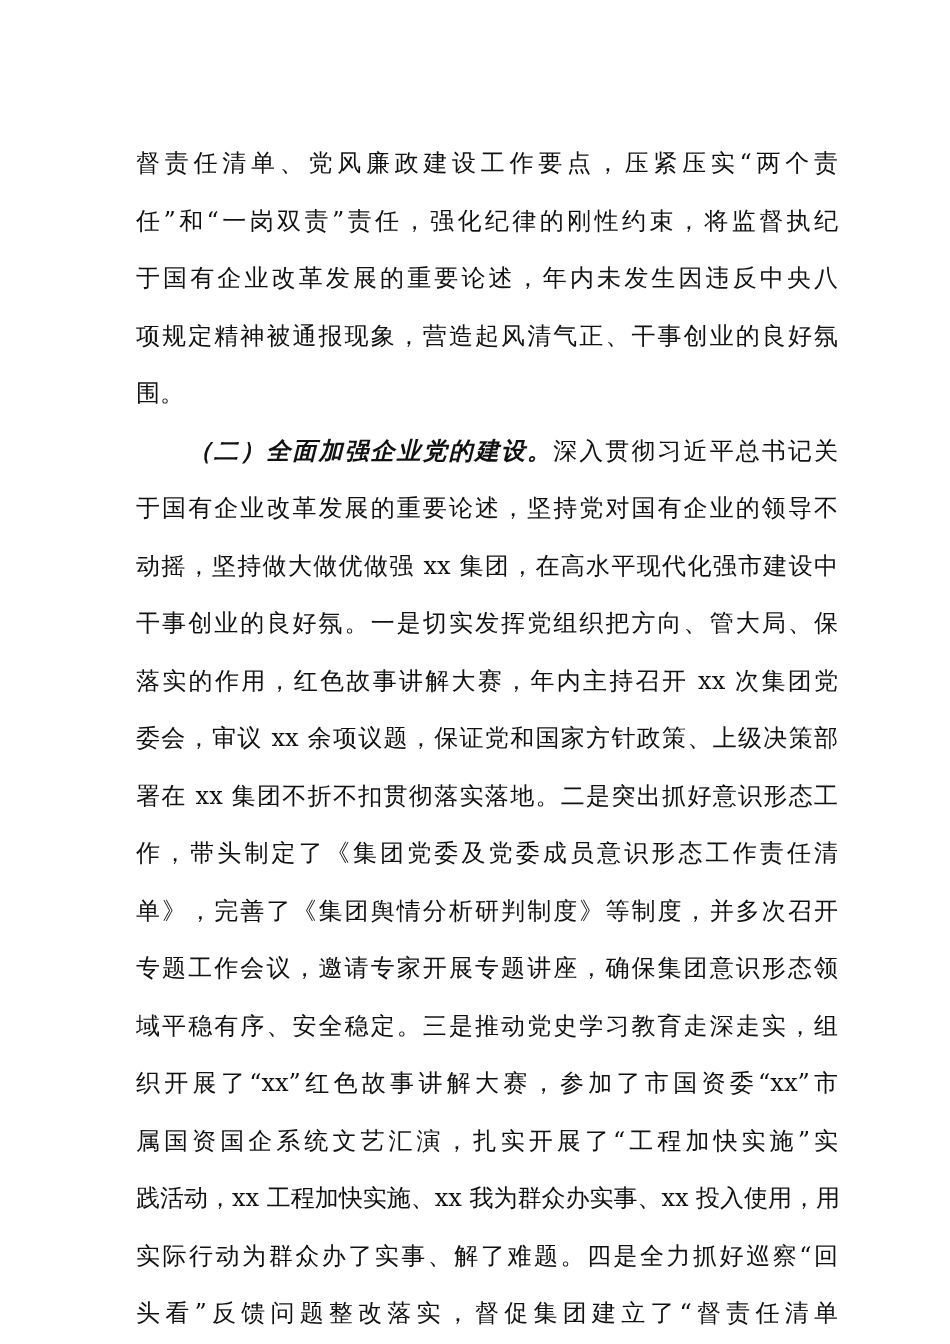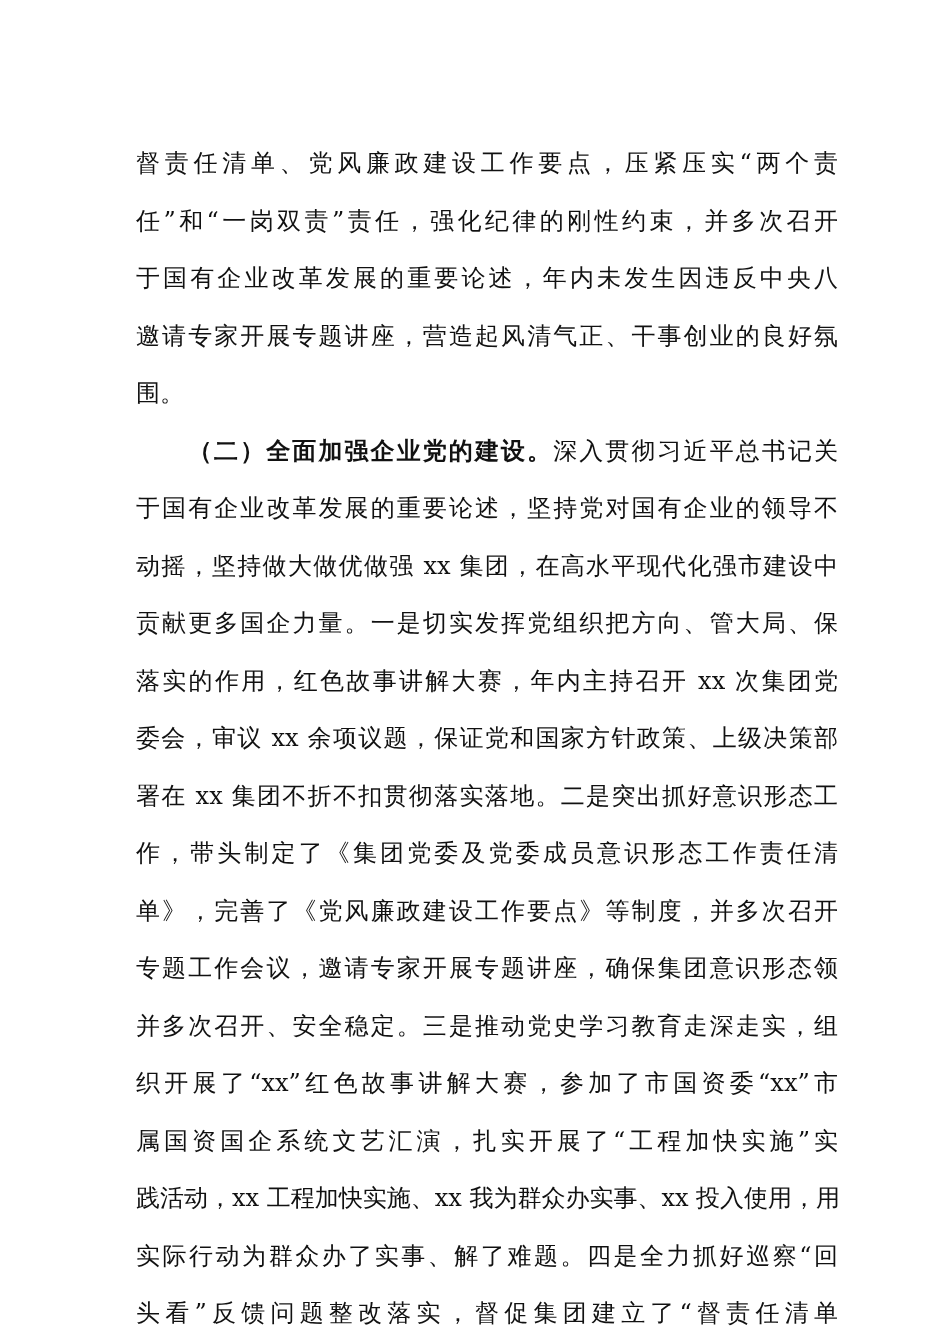--- a/index.html
+++ b/index.html
@@ -14,49 +14,49 @@
     font-size: 24px;
     line-height: 38px;
     color: #111;
     text-align: justify;
     text-align-last: justify;
     white-space: nowrap;
     letter-spacing: 0;
   }
   .line.last { text-align-last: left; }
   .indent { left: 172px; width: 650px; }
-  .heading { font-weight: bold; font-family: "DejaVu Sans", "Liberation Sans", sans-serif; }
+  .heading { font-weight: bold; font-family: "DejaVu Sans", "Liberation Sans", sans-serif; font-style: italic; }
   .line span { display: inline; }
 </style>
 </head>
 <body>
 
 <div class="page">
 
   <div>
     <div class="line" style="top:144px">督责任清单、党风廉政建设工作要点，压紧压实“两个责</div>
-    <div class="line" style="top:202px">任”和“一岗双责”责任，强化纪律的刚性约束，并多次召开</div>
+    <div class="line" style="top:202px">任”和“一岗双责”责任，强化纪律的刚性约束，将监督执纪</div>
     <div class="line" style="top:259px">于国有企业改革发展的重要论述，年内未发生因违反中央八</div>
-    <div class="line" style="top:317px">邀请专家开展专题讲座，营造起风清气正、干事创业的良好氛</div>
+    <div class="line" style="top:317px">项规定精神被通报现象，营造起风清气正、干事创业的良好氛</div>
     <div class="line last" style="top:374px">围。</div>
   </div>
 
   <div>
     <div class="line indent" style="top:432px">
       <span class="heading">（二）全面加强企业党的建设。</span><span>深入贯彻习近平总书记关</span>
     </div>
     <div class="line" style="top:489px">于国有企业改革发展的重要论述，坚持党对国有企业的领导不</div>
     <div class="line" style="top:547px">动摇，坚持做大做优做强 xx 集团，在高水平现代化强市建设中</div>
-    <div class="line" style="top:604px">贡献更多国企力量。一是切实发挥党组织把方向、管大局、保</div>
+    <div class="line" style="top:604px">干事创业的良好氛。一是切实发挥党组织把方向、管大局、保</div>
     <div class="line" style="top:662px">落实的作用，红色故事讲解大赛，年内主持召开 xx 次集团党</div>
     <div class="line" style="top:719px">委会，审议 xx 余项议题，保证党和国家方针政策、上级决策部</div>
     <div class="line" style="top:777px">署在 xx 集团不折不扣贯彻落实落地。二是突出抓好意识形态工</div>
     <div class="line" style="top:834px">作，带头制定了《集团党委及党委成员意识形态工作责任清</div>
-    <div class="line" style="top:892px">单》，完善了《党风廉政建设工作要点》等制度，并多次召开</div>
+    <div class="line" style="top:892px">单》，完善了《集团舆情分析研判制度》等制度，并多次召开</div>
     <div class="line" style="top:949px">专题工作会议，邀请专家开展专题讲座，确保集团意识形态领</div>
-    <div class="line" style="top:1007px">并多次召开、安全稳定。三是推动党史学习教育走深走实，组</div>
+    <div class="line" style="top:1007px">域平稳有序、安全稳定。三是推动党史学习教育走深走实，组</div>
     <div class="line" style="top:1064px">织开展了“xx”红色故事讲解大赛，参加了市国资委“xx”市</div>
     <div class="line" style="top:1122px">属国资国企系统文艺汇演，扎实开展了“工程加快实施”实</div>
     <div class="line" style="top:1179px">践活动，xx 工程加快实施、xx 我为群众办实事、xx 投入使用，用</div>
     <div class="line" style="top:1237px">实际行动为群众办了实事、解了难题。四是全力抓好巡察“回</div>
     <div class="line" style="top:1294px">头看”反馈问题整改落实，督促集团建立了“督责任清单</div>
   </div>
 </div>
 
 </body></html>

